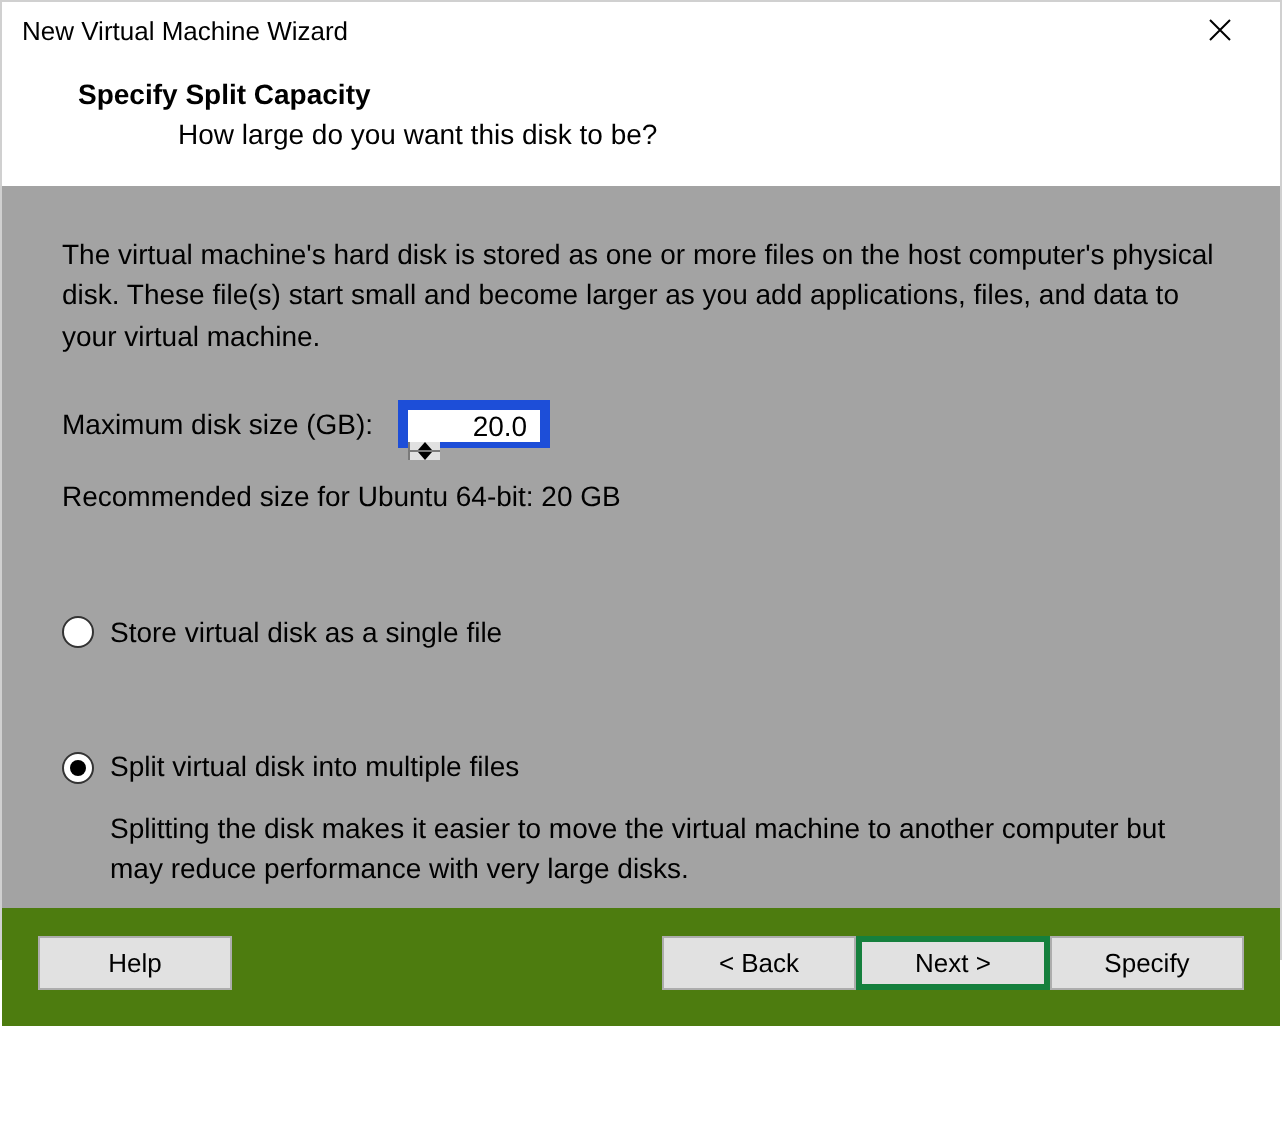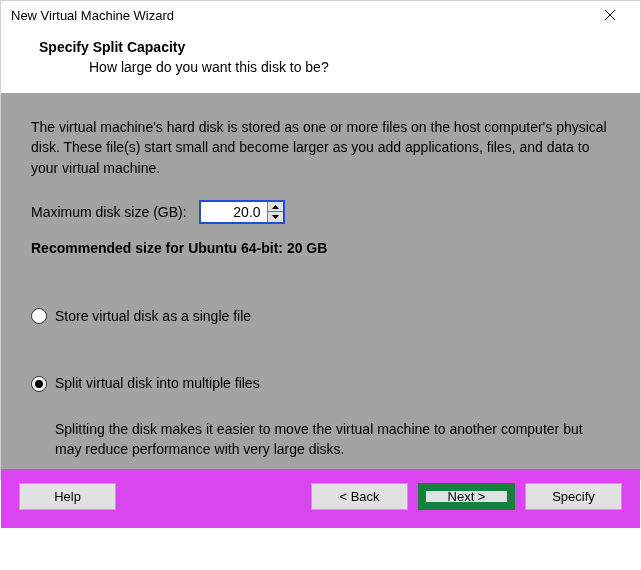--- a/index.html
+++ b/index.html
@@ -68,22 +68,23 @@
   .size-row {
     display: flex;
     align-items: center;
     gap: 12px;
     margin-bottom: 14px;
   }
   .size-label { }
   .spinner {
     display: flex;
     background: #fff;
-    border: 2px solid #1d4ed8;
+    border: 5px solid #1d4ed8;
     height: 24px;
+    flex-direction: column;
   }
   .spinner input {
     border: none;
     text-align: right;
     width: 66px;
     padding: 0 6px;
     font-size: 14px;
     font-family: inherit;
     outline: none;
   }
@@ -96,21 +97,21 @@
   .spinner-btn {
     flex: 1;
     display: flex;
     align-items: center;
     justify-content: center;
     background: #e1e1e1;
     cursor: default;
   }
   .spinner-btn + .spinner-btn { border-top: 1px solid #7a7a7a; }
   .spinner-btn svg { width: 7px; height: 4px; display: block; }
-  .recommended { margin-bottom: 48px; font-weight: bold; }
+  .recommended { margin-bottom: 48px; }
   .radio-row {
     display: flex;
     align-items: center;
     gap: 8px;
     margin-bottom: 16px;
     margin-top: 47px;
   }
   .radio {
     width: 16px;
     height: 16px;
@@ -123,45 +124,44 @@
     flex-shrink: 0;
   }
   .radio .dot {
     width: 8px;
     height: 8px;
     border-radius: 50%;
     background: #000;
   }
   .radio-note {
     margin-left: 24px;
-    margin-top: 25px;
+    margin-top: 10px;
   }
   .button-bar {
-    background: #d946ef;
+    background: #4d7c0f;
     padding: 14px 18px 18px 18px;
     display: flex;
-    gap: 10px;
     align-items: center;
   }
   .button-bar .spacer { flex: 1; }
   .btn {
     height: 27px;
     width: 97px;
     background: #e1e1e1;
     border: 1px solid #adadad;
     font-family: inherit;
     font-size: 13px;
     text-align: center;
     display: inline-flex;
     align-items: center;
     justify-content: center;
     cursor: default;
   }
   .btn.default {
-    border: 8px solid #15803d;
+    border: 3px solid #15803d;
   }
 </style>
 </head>
 <body>
 
 <div class="window">
   <div class="titlebar">
     <span class="title">New Virtual Machine Wizard</span>
     <div class="close-btn">
       <svg viewBox="0 0 12 12">

